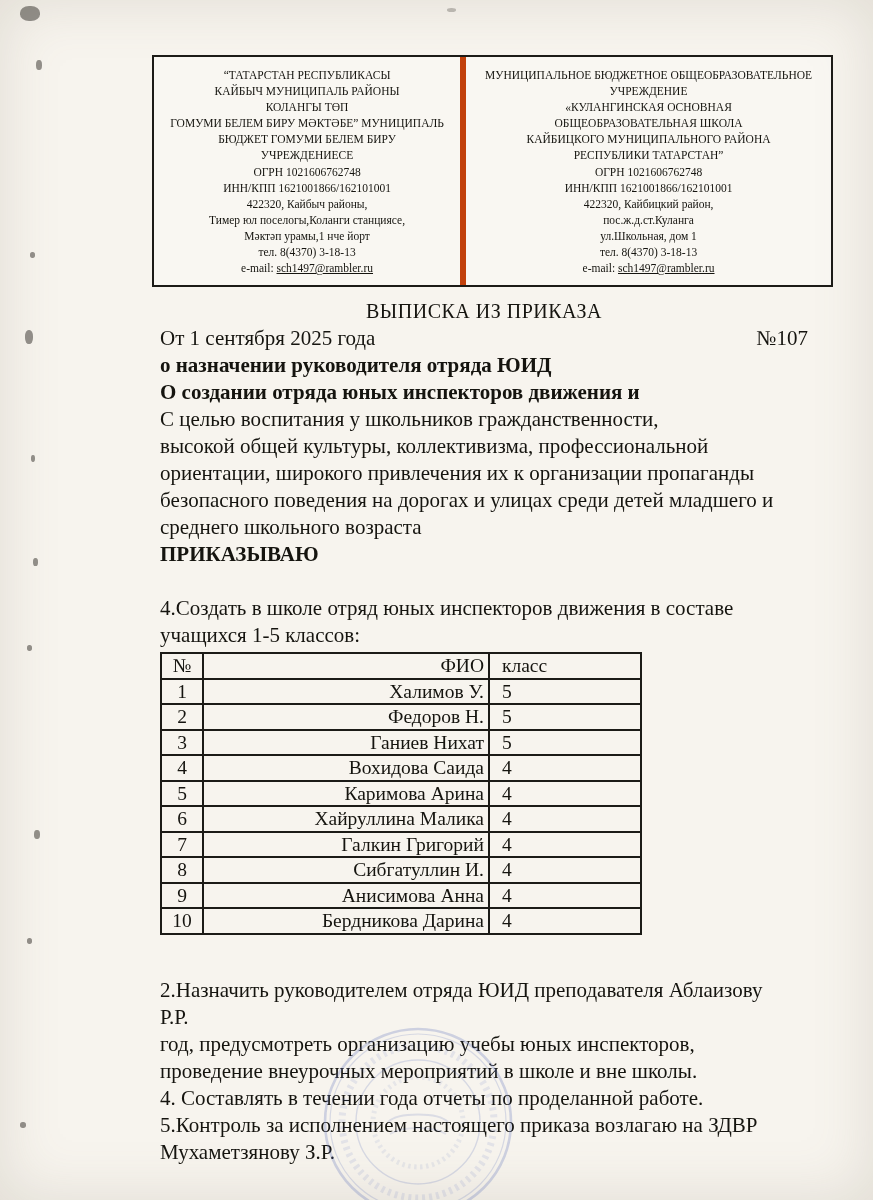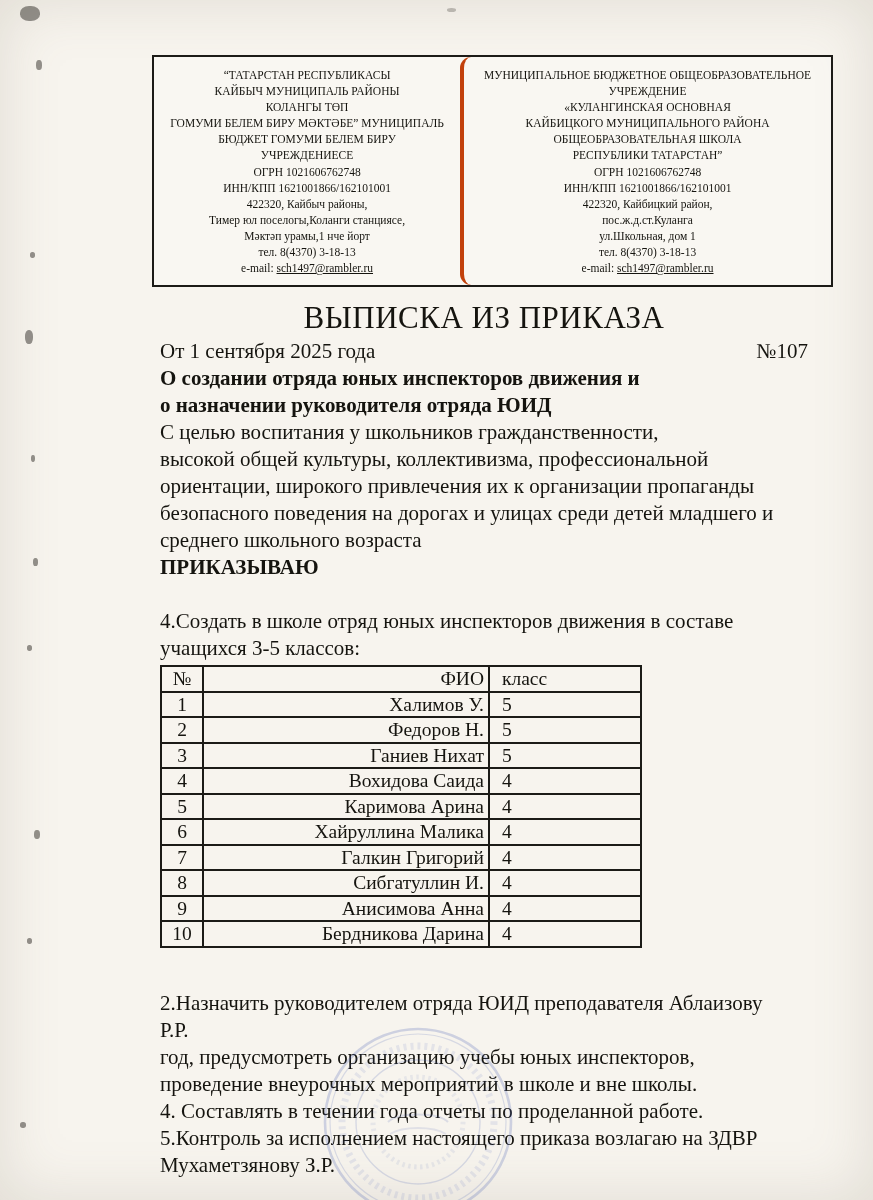--- a/index.html
+++ b/index.html
@@ -21,28 +21,28 @@
     border:2px solid #1c1b17;
     display:flex; box-sizing:border-box;
     background:rgba(255,255,255,0.25);
   }
   .lh-col {
     box-sizing:border-box; text-align:center;
     font-size:11.5px; line-height:1.4;
     padding:10px 4px 9px;
   }
   .lh-left  { width:307px; }
-  .lh-right { width:372px; border-left:4px solid #c2410c;border-radius:11px; }
+  .lh-right { width:372px; border-left:6px solid #c2410c; }
   .lh-line  { white-space:nowrap; }
   .lh-email u { text-decoration:underline; }
 
   
   .content { margin-left:160px; width:648px; font-size:21px; }
   .doc-title {
-    text-align:center; font-size:31px; font-weight:normal;
+    text-align:center; font-size:20px; font-weight:normal;
     letter-spacing:0.5px; margin:13px 0 2px;
   }
   .date-row { display:flex; justify-content:space-between; line-height:27px; }
   .subject .line { font-weight:bold; }
   .line { line-height:27px; }
   .order-word { font-weight:bold; line-height:27px; }
   .item1 { margin-top:27px; }
 
   
   table.roster { border-collapse:collapse; margin-top:3px; }
@@ -94,22 +94,22 @@
         <div class="lh-line">422320, Кайбыч районы,</div>
         <div class="lh-line">Тимер юл поселогы,Коланги станциясе,</div>
         <div class="lh-line">Мәктәп урамы,1 нче  йорт</div>
         <div class="lh-line">тел. 8(4370) 3-18-13</div>
       <div class="lh-line lh-email"><span>e-mail: </span><u>sch1497@rambler.ru</u></div>
     </div>
     <div class="lh-col lh-right">
       <div>МУНИЦИПАЛЬНОЕ  БЮДЖЕТНОЕ ОБЩЕОБРАЗОВАТЕЛЬНОЕ</div>
         <div>УЧРЕЖДЕНИЕ</div>
         <div>«КУЛАНГИНСКАЯ ОСНОВНАЯ</div>
+        <div>ОБЩЕОБРАЗОВАТЕЛЬНАЯ ШКОЛА</div>
         <div>КАЙБИЦКОГО МУНИЦИПАЛЬНОГО РАЙОНА</div>
-        <div>ОБЩЕОБРАЗОВАТЕЛЬНАЯ ШКОЛА</div>
         <div>РЕСПУБЛИКИ ТАТАРСТАН”</div>
         <div>ОГРН 1021606762748</div>
         <div>ИНН/КПП 1621001866/162101001</div>
         <div>422320, Кайбицкий район,</div>
         <div>пос.ж.д.ст.Куланга</div>
         <div>ул.Школьная, дом 1</div>
         <div>тел. 8(4370) 3-18-13</div>
       <div class="lh-email"><span>e-mail: </span><u>sch1497@rambler.ru</u></div>
     </div>
   </div>
@@ -117,37 +117,37 @@
   <div class="content">
 
     <h1 class="doc-title">ВЫПИСКА ИЗ ПРИКАЗА</h1>
 
     <div class="date-row">
       <span>От  1 сентября 2025 года</span>
       <span>№107</span>
     </div>
 
     <div class="subject">
-      <div class="line">О создании отряда юных инспекторов движения и</div>
-        <div class="line">о назначении руководителя  отряда ЮИД</div>
+      <div class="line">о назначении руководителя  отряда ЮИД</div>
+        <div class="line">О создании отряда юных инспекторов движения и</div>
     </div>
 
     <div class="intro">
       <div class="line">С  целью воспитания у школьников гражданственности,</div>
         <div class="line">высокой  общей культуры, коллективизма, профессиональной</div>
         <div class="line">ориентации, широкого привлечения их к организации пропаганды</div>
         <div class="line">безопасного поведения на дорогах и улицах среди детей младшего и</div>
         <div class="line">среднего школьного возраста</div>
     </div>
 
     <div class="order-word">ПРИКАЗЫВАЮ</div>
 
     <div class="item1">
       <div class="line">4.Создать в школе отряд юных инспекторов движения в составе</div>
-        <div class="line">учащихся 3-5 классов:</div>
+        <div class="line">учащихся 1-5 классов:</div>
     </div>
 
     <table class="roster">
       <thead>
         <tr>
           <th class="col-num">№</th>
           <th class="col-fio">ФИО</th>
           <th class="col-klass">класс</th>
         </tr>
       </thead>

